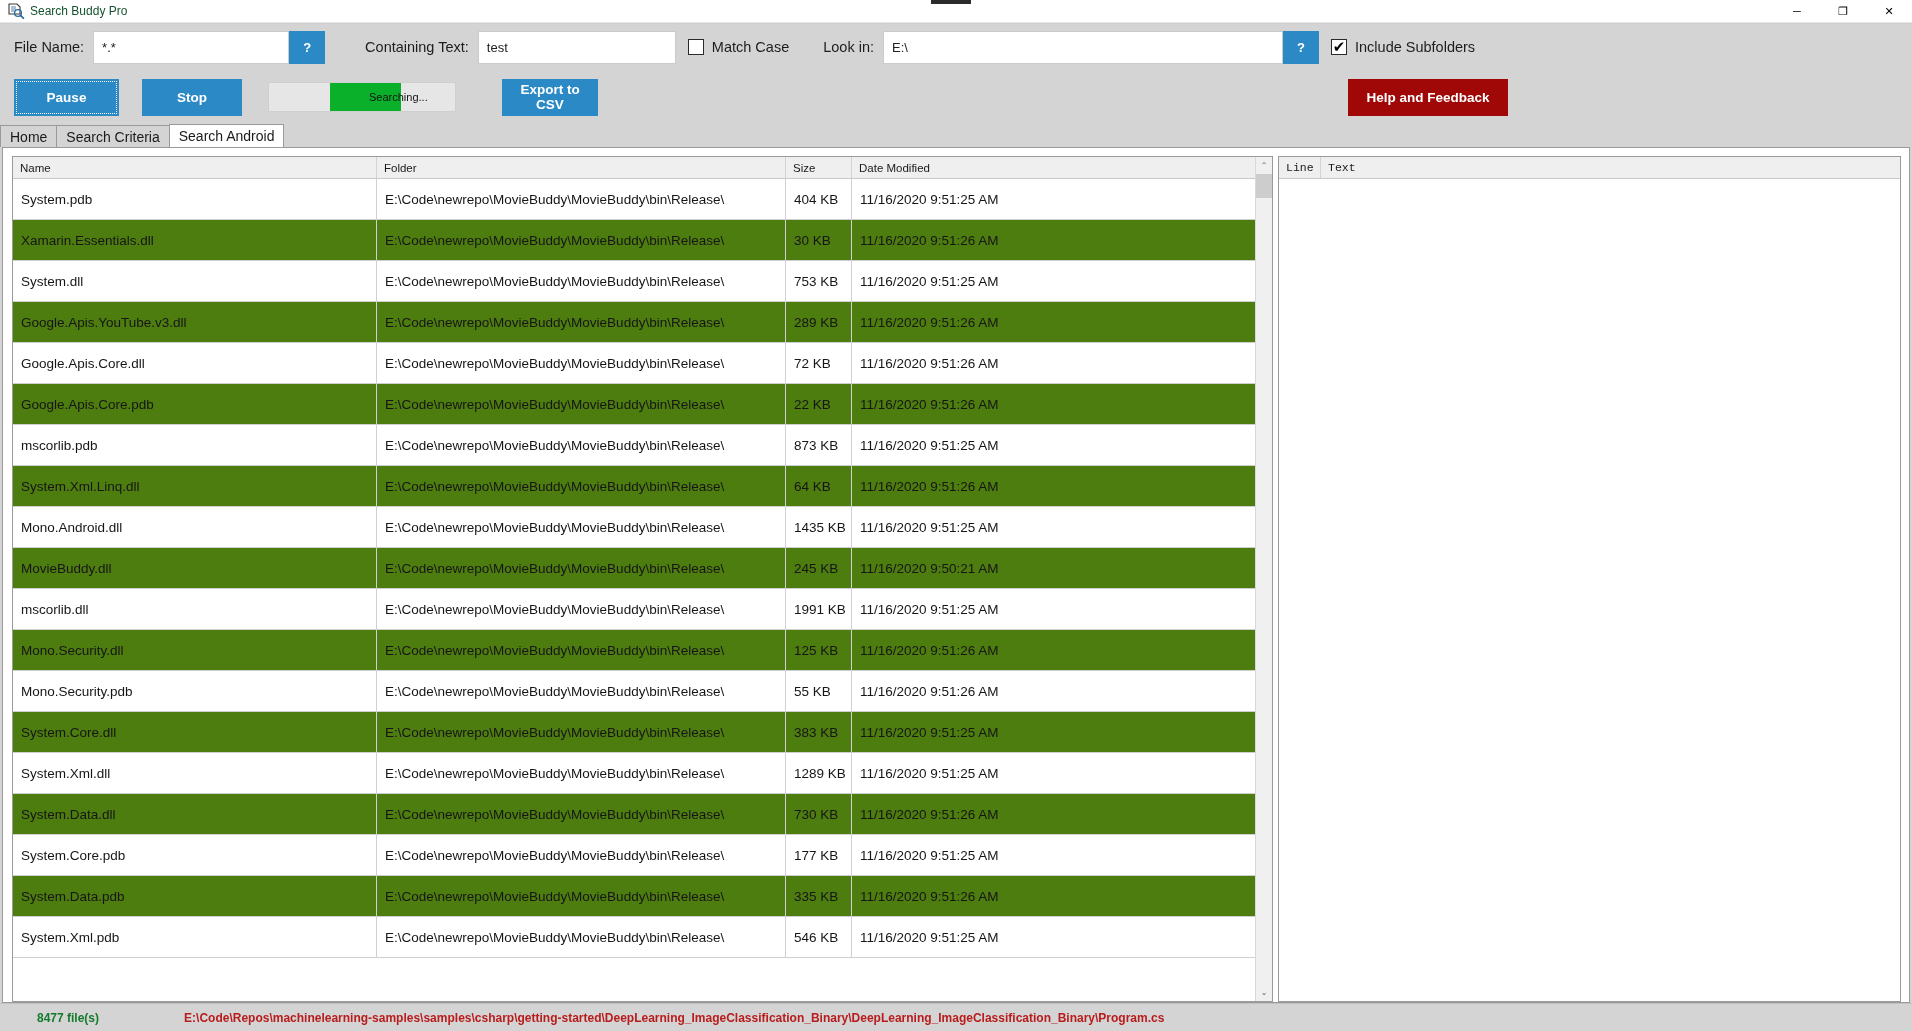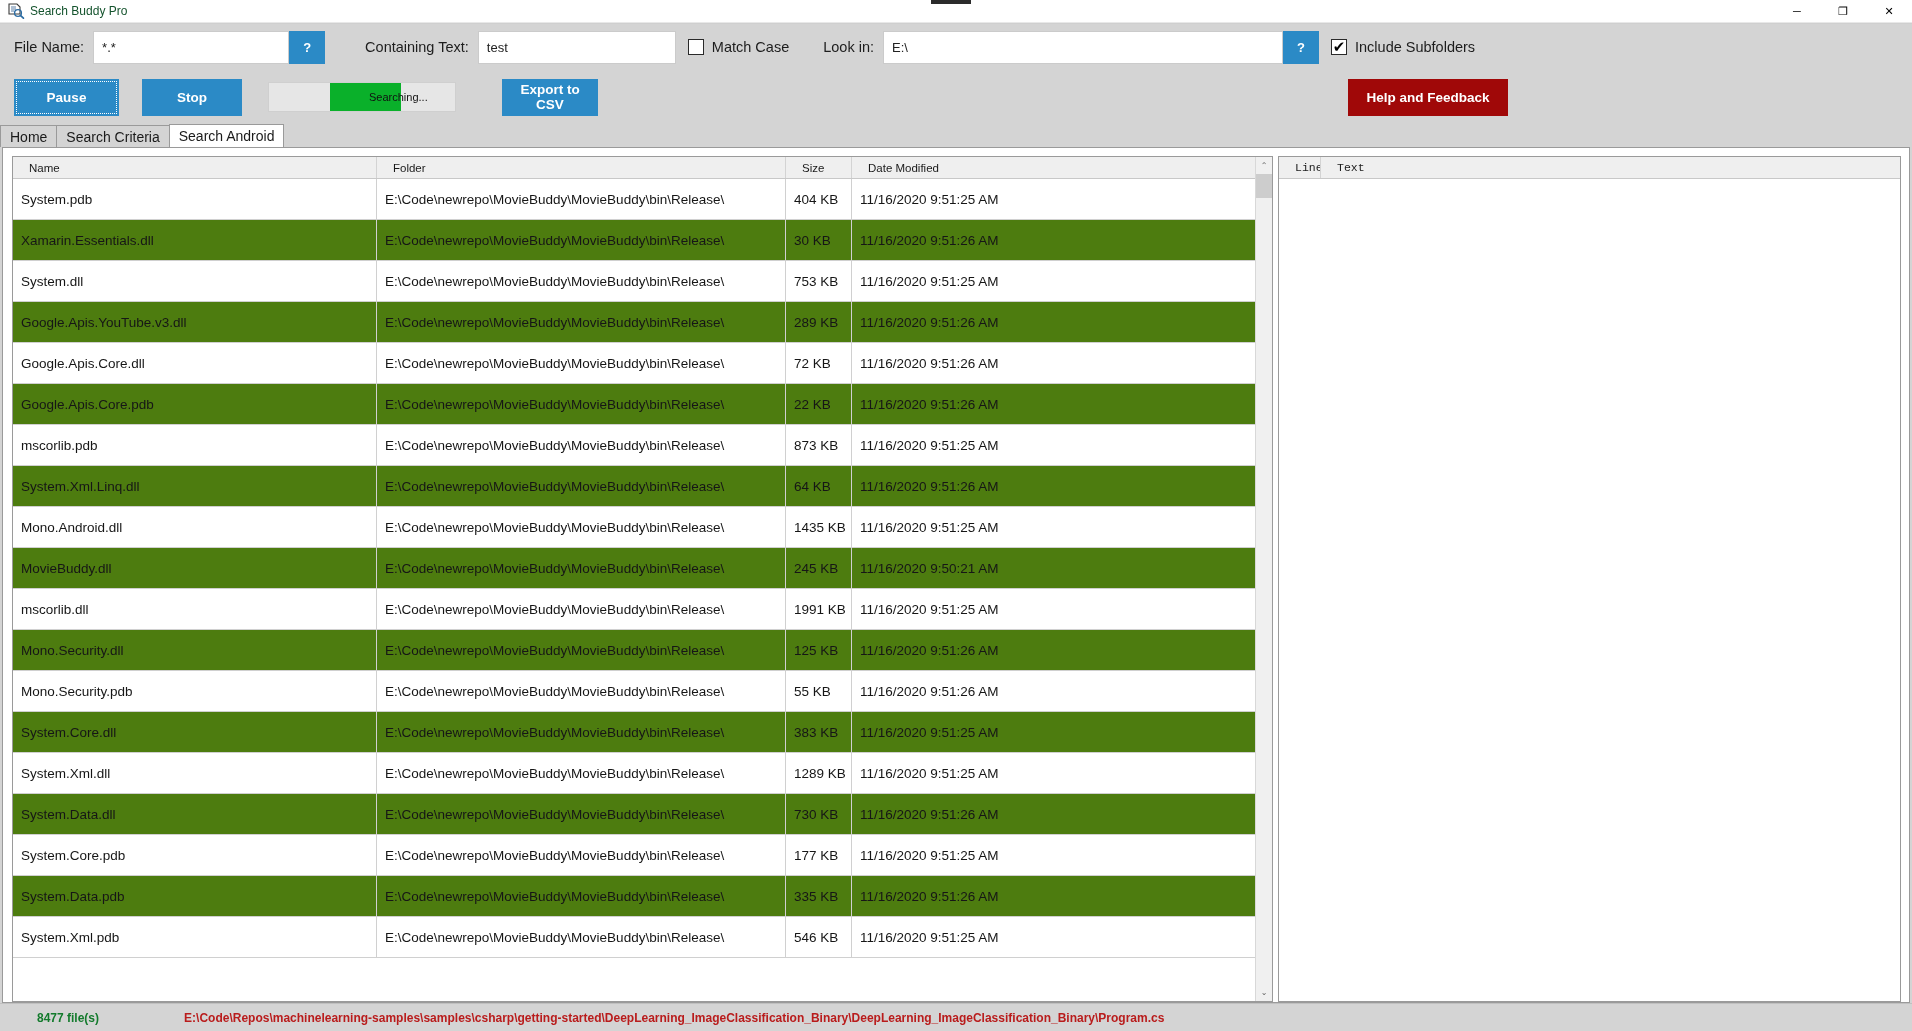--- a/index.html
+++ b/index.html
@@ -235,21 +235,21 @@
     display: flex;
     height: 22px;
     background: #efefef;
     border-bottom: 1px solid #c8c8c8;
     flex: 0 0 auto;
   }
   .hcell {
     font-size: 11.5px;
     color: #1a1a1a;
     display: flex; align-items: center;
-    padding-left: 16px;
+    padding-left: 7px;
     border-right: 1px solid #d3d3d3;
     background: #efefef;
     cursor: pointer;
     white-space: nowrap;
     overflow: hidden;
   }
   .col-name { width: 364px; flex: 0 0 auto; }
   .col-folder { width: 409px; flex: 0 0 auto; }
   .col-size { width: 66px; flex: 0 0 auto; }
   .col-date { flex: 1 1 auto; border-right: none; }

